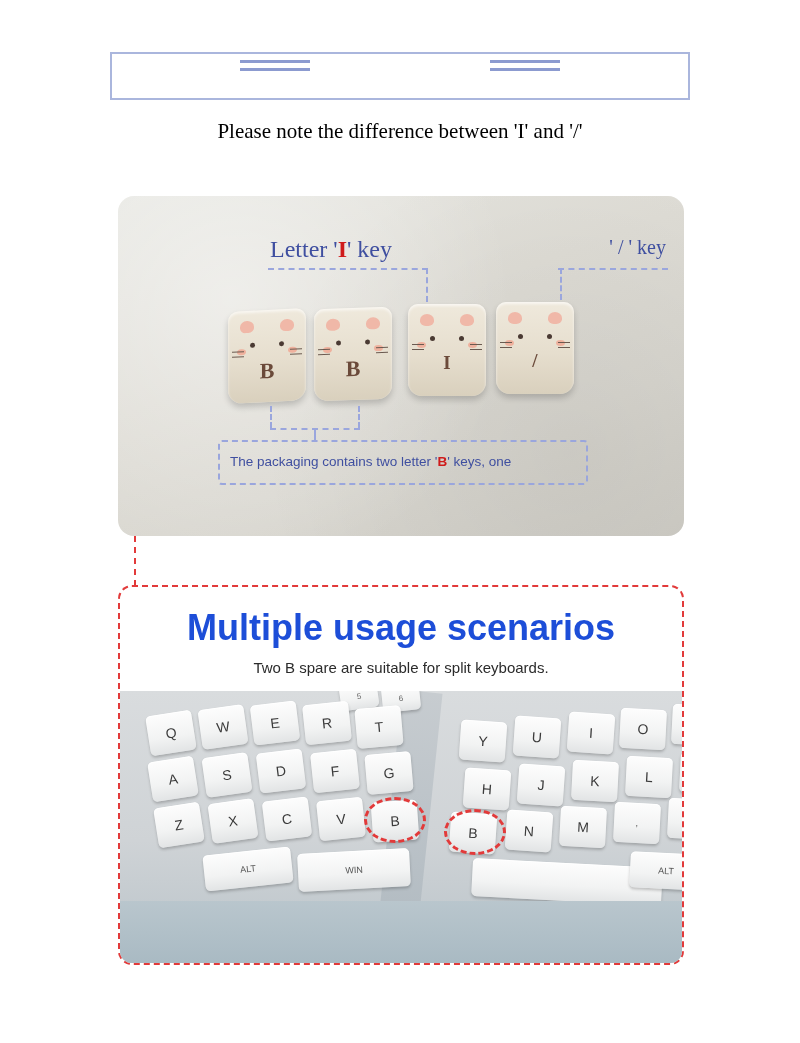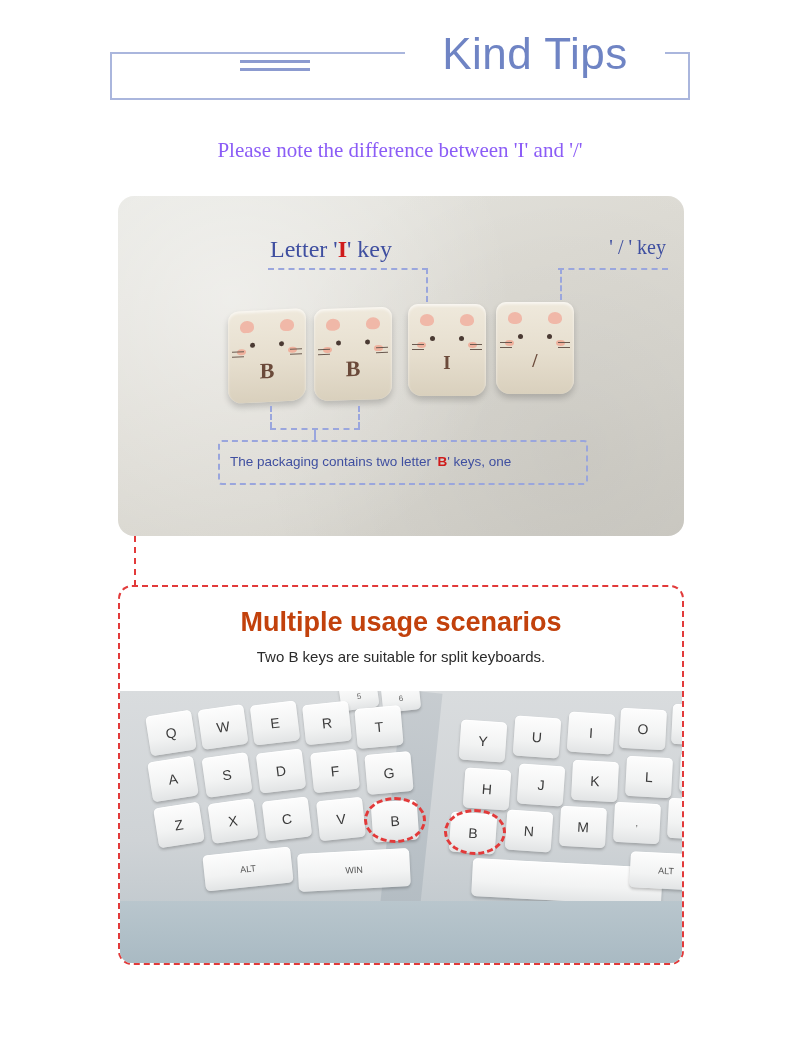--- a/index.html
+++ b/index.html
@@ -62,24 +62,24 @@
     display: inline-block;
     width: 260px;
     margin: 0 auto;
     left: 270px;
     z-index: 3;
     line-height: 52px;
   }
 
   
   .subtitle {
-    margin-top: 33px;
+    margin-top: 14px;
     text-align: center;
     font-size: 21px;
-    color: #8b5cf6;
+    color: #000000;
     font-family: "Liberation Serif", serif;
   }
 
   
   .card1 {
     position: absolute;
     left: 118px;
     top: 196px;
     width: 566px;
     height: 340px;
@@ -253,23 +253,23 @@
     height: 380px;
     border: 2px dashed #e23a3a;
     border-radius: 14px;
     box-sizing: border-box;
     overflow: hidden;
     background: #fff;
   }
   .card2-title {
     margin: 20px 0 0 0;
     text-align: center;
-    font-size: 27px;
+    font-size: 36px;
     font-weight: bold;
-    color: #c2410c;
+    color: #1d4ed8;
     font-family: "Liberation Sans", sans-serif;
   }
   .card2-sub {
     margin: 10px 0 0 0;
     text-align: center;
     font-size: 15px;
     color: #2b2b2b;
     font-family: "Liberation Sans", sans-serif;
   }
 
@@ -324,21 +324,20 @@
 </style>
 </head>
 <body>
 
 <div class="header">
   <div class="header-frame"></div>
   <div class="header-rule left"></div>
   <div class="header-rule right"></div>
   <div class="header-rule2 left"></div>
   <div class="header-rule2 right"></div>
-  <div class="header-title">Kind Tips</div>
 </div>
 
 <div class="subtitle">Please note the difference between 'I' and '/'</div>
 
 <div class="card1">
   <div class="card1-grain"></div>
 
   <div class="label-letter-i">
     <span>Letter '</span><span class="redi">I</span><span>' key</span>
   </div>
@@ -414,21 +413,21 @@
 
   <div class="note-box">
     <span>The packaging contains two letter '</span><span class="redb">B</span><span>' keys, one</span><br>
   </div>
 </div>
 
 <div class="mid-connector"></div>
 
 <div class="card2">
   <div class="card2-title">Multiple usage scenarios</div>
-  <div class="card2-sub">Two B keys are suitable for split keyboards.</div>
+  <div class="card2-sub">Two B spare are suitable for split keyboards.</div>
 
   <div class="kb">
     <div class="kb-gap"></div>
 
     <div class="kkey tiny" style="left:220px; top:-8px; width:38px; height:26px; transform:rotate(-8deg);">5</div>
     <div class="kkey tiny" style="left:262px; top:-6px; width:38px; height:26px; transform:rotate(-6deg);">6</div>
 
     <div class="kkey" style="left:28px; top:22px; width:46px; height:40px; transform:rotate(-9deg);">Q</div>
     <div class="kkey" style="left:80px; top:16px; width:46px; height:40px; transform:rotate(-8deg);">W</div>
     <div class="kkey" style="left:132px; top:12px; width:46px; height:40px; transform:rotate(-7deg);">E</div>

